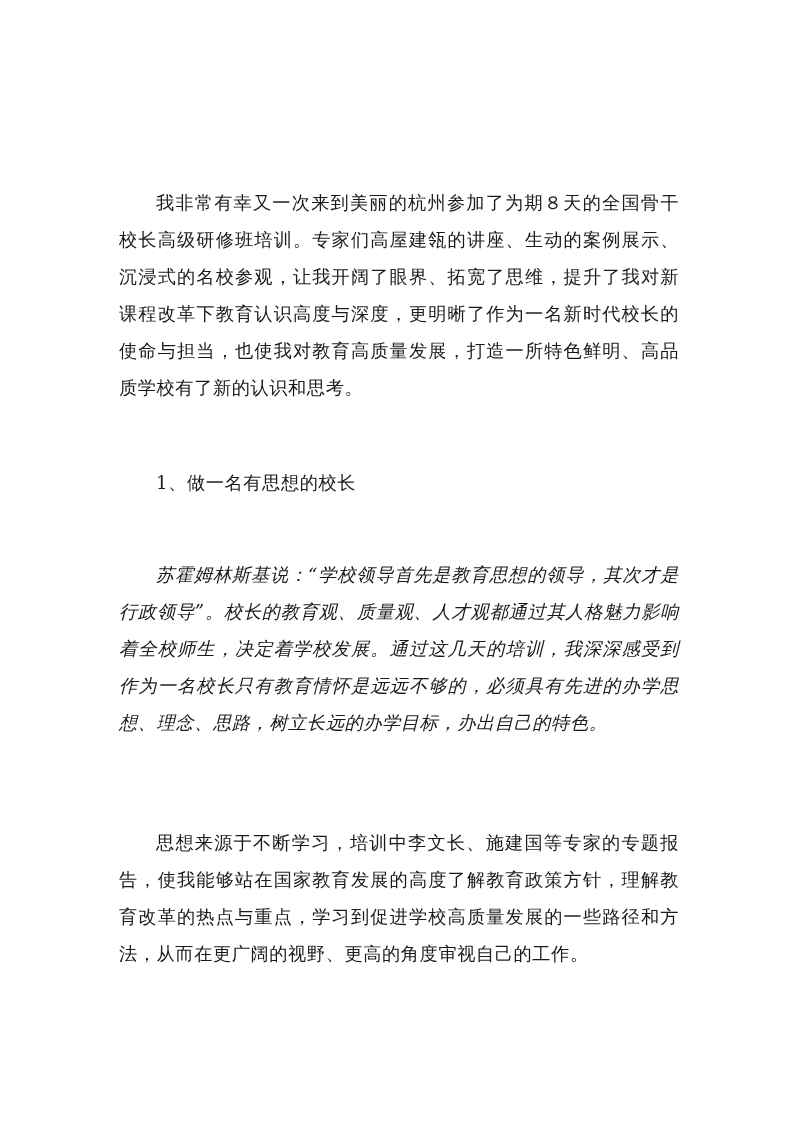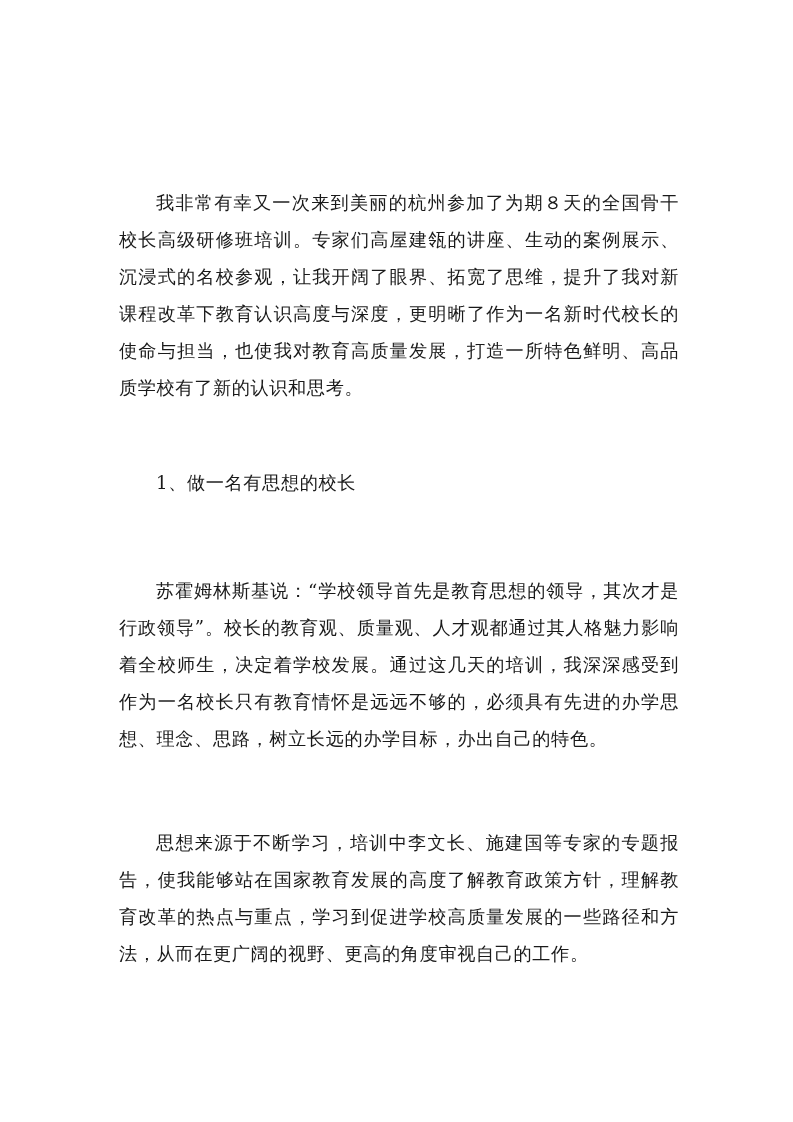--- a/index.html
+++ b/index.html
@@ -10,21 +10,21 @@
     font-size: 18.2px; color: #1a1a1a;
   }
   .para {
     position: absolute; left: 0; width: 560px;
     line-height: 37px; text-align: justify; text-align-last: left;
     margin: 0; letter-spacing: 0.6px;
   }
   .indent { text-indent: 37px; }
   #p1 { top: 184px; }
   #h1 { top: 456px; margin-top: 8px; }
-  #p2 { top: 572px; }
+  #p2 { top: 556px; font-style: italic; }
   #p3 { top: 824px; }
 </style>
 </head>
 <body>
 
 <div class="page">
   <p id="p1" class="para indent">我非常有幸又一次来到美丽的杭州参加了为期８天的全国骨干校长高级研修班培训。专家们高屋建瓴的讲座、生动的案例展示、沉浸式的名校参观，让我开阔了眼界、拓宽了思维，提升了我对新课程改革下教育认识高度与深度，更明晰了作为一名新时代校长的使命与担当，也使我对教育高质量发展，打造一所特色鲜明、高品质学校有了新的认识和思考。</p>
   <p id="h1" class="para indent">1、做一名有思想的校长</p>
   <p id="p2" class="para indent">苏霍姆林斯基说：“学校领导首先是教育思想的领导，其次才是行政领导”。校长的教育观、质量观、人才观都通过其人格魅力影响着全校师生，决定着学校发展。通过这几天的培训，我深深感受到作为一名校长只有教育情怀是远远不够的，必须具有先进的办学思想、理念、思路，树立长远的办学目标，办出自己的特色。</p>
   <p id="p3" class="para indent">思想来源于不断学习，培训中李文长、施建国等专家的专题报告，使我能够站在国家教育发展的高度了解教育政策方针，理解教育改革的热点与重点，学习到促进学校高质量发展的一些路径和方法，从而在更广阔的视野、更高的角度审视自己的工作。</p>

